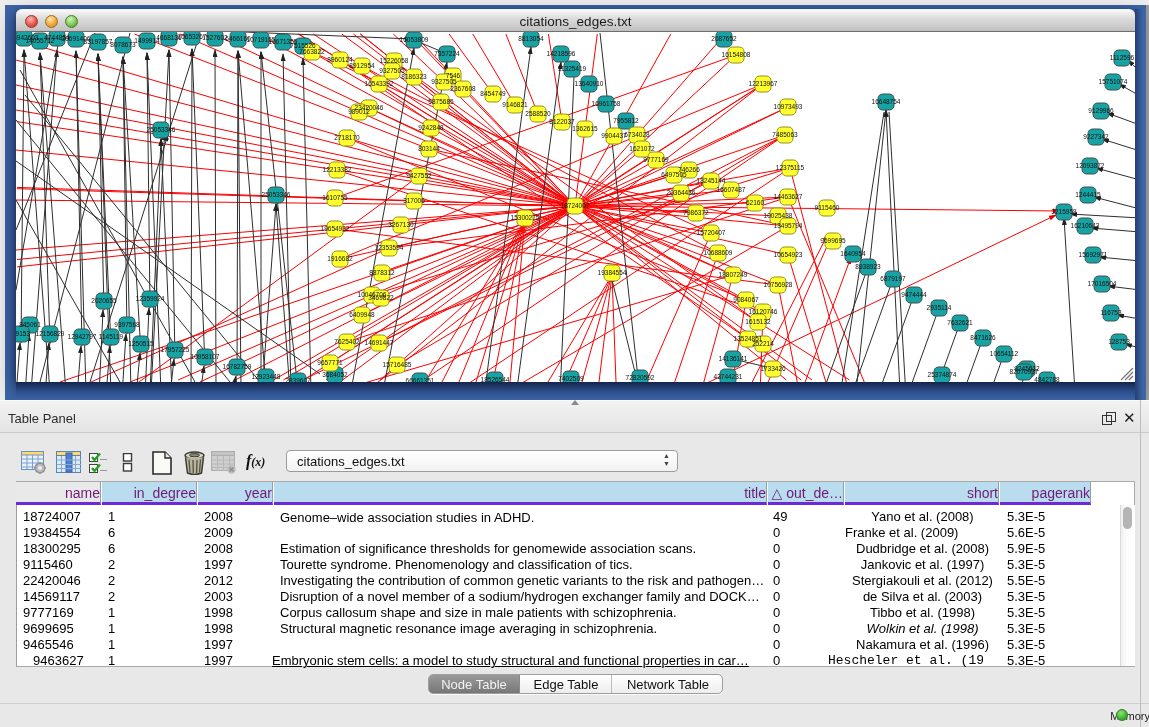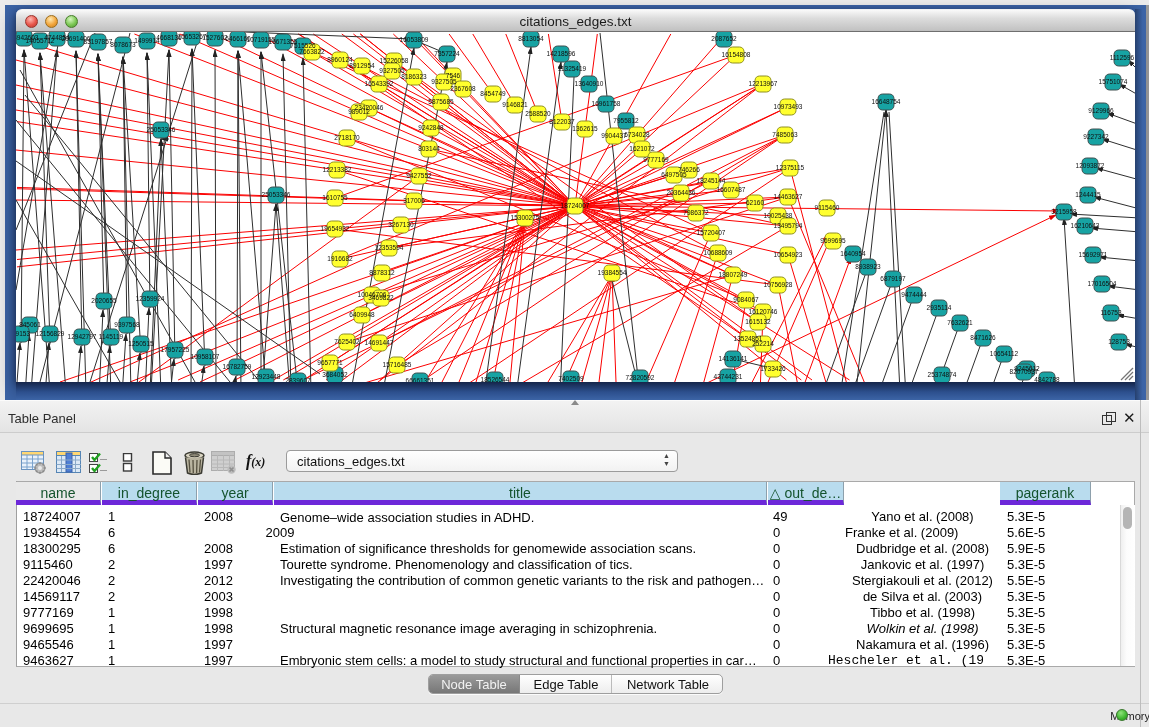--- a/index.html
+++ b/index.html
@@ -34,21 +34,21 @@
 #floatico { position:absolute; left:1102px; top:412px; width:14px; height:13px; }
 #closex { position:absolute; left:1123px; top:409px; font-size:15px; color:#1a1a1a; }
 #toolbar { position:absolute; left:0; top:434px; width:1149px; height:47px; }
 #dropdown { position:absolute; left:286px; top:450px; width:392px; height:22px;
   background:linear-gradient(#ffffff,#f2f2f2); border:1px solid #9b9b9b; border-radius:4px;
   font-size:13px; color:#111; padding:3px 0 0 10px; }
 #ddarrows { position:absolute; left:663px; top:452px; font-size:7px; color:#444; line-height:8px; }
 #tablebox { position:absolute; left:16px; top:481px; width:1119px; height:186px;
   background:#ffffff; border:1px solid #a9a9a9; border-left:1px solid #9f9f9f; }
 .hcell { position:absolute; top:482px; height:23px; border-right:1px solid #8da0ac;
-  border-bottom:5px solid #6d28d9; font-size:14px; color:#14532d; text-align:center;
+  border-bottom:3px solid #6d28d9; font-size:14px; color:#701a75; text-align:right;
   padding-top:3px; }
 .cell { position:absolute; height:16px; font-size:13px; color:#000; white-space:nowrap;
   overflow:hidden; }
 #vscroll { position:absolute; left:1120px; top:505px; width:15px; height:161px;
   background:linear-gradient(90deg,#efefef,#fcfcfc 40%,#ffffff); border-left:1px solid #d9d9d9; }
 #vthumb { position:absolute; left:1123px; top:507px; width:9px; height:22px;
   background:#b5b5b5; border-radius:5px; }
 #segctl { position:absolute; left:428px; top:674px; width:295px; height:20px;
   border:1px solid #9e9e9e; border-radius:5px; background:linear-gradient(#ffffff,#ededed);
   box-shadow:0 1px 0 rgba(255,255,255,0.8); }
@@ -694,30 +694,31 @@
     <div style="position:absolute;left:246px;top:18px;font-family:'Liberation Serif',serif;font-style:italic;font-weight:bold;font-size:16px;color:#111;">f<span style="font-size:12px">(x)</span></div>
   </div>
   <div id="dropdown">citations_edges.txt</div>
   <div id="ddarrows">▲<br>▼</div>
   <div id="tablebox"></div>
   <div class="hcell" style="left:16px;width:85px;background:#e9e9e9;">name</div>
     <div class="hcell" style="left:102px;width:95px;background:#b9dcee;">in_degree</div>
     <div class="hcell" style="left:198px;width:75px;background:#b9dcee;">year</div>
     <div class="hcell" style="left:274px;width:493px;background:#b9dcee;">title</div>
     <div class="hcell" style="left:768px;width:76px;background:#b9dcee;">△ out_de…</div>
+    <div class="hcell" style="left:845px;width:154px;background:#b9dcee;">short</div>
     <div class="hcell" style="left:1000px;width:91px;background:#b9dcee;">pagerank</div>
   <div class="cell" style="top:509px;left:16px;width:86px;padding-left:7px;text-align:left;">18724007</div>
     <div class="cell" style="top:509px;left:102px;width:96px;padding-left:6px;text-align:left;">1</div>
     <div class="cell" style="top:509px;left:198px;width:76px;padding-left:6px;text-align:left;">2008</div>
     <div class="cell" style="top:509px;left:768px;width:77px;padding-left:5px;text-align:left;">49</div>
     <div class="cell" style="top:509px;left:845px;width:155px;text-align:center;">Yano et al. (2008)</div>
     <div class="cell" style="top:509px;left:1000px;width:92px;padding-left:7px;text-align:left;">5.3E-5</div>
     <div class="cell" style="top:525px;left:16px;width:86px;padding-left:7px;text-align:left;">19384554</div>
     <div class="cell" style="top:525px;left:102px;width:96px;padding-left:6px;text-align:left;">6</div>
-    <div class="cell" style="top:525px;left:198px;width:76px;padding-left:6px;text-align:center;margin-left:41px;">2009</div>
+    <div class="cell" style="top:525px;left:198px;width:76px;padding-left:6px;text-align:left;">2009</div>
     <div class="cell" style="top:510px;left:274px;width:494px;padding-left:6px;text-align:left;">Genome–wide association studies in ADHD.</div>
     <div class="cell" style="top:525px;left:768px;width:77px;padding-left:5px;text-align:left;">0</div>
     <div class="cell" style="top:525px;left:845px;width:155px;">Franke et al. (2009)</div>
     <div class="cell" style="top:525px;left:1000px;width:92px;padding-left:7px;text-align:left;">5.6E-5</div>
     <div class="cell" style="top:541px;left:16px;width:86px;padding-left:7px;text-align:left;">18300295</div>
     <div class="cell" style="top:541px;left:102px;width:96px;padding-left:6px;text-align:left;">6</div>
     <div class="cell" style="top:541px;left:198px;width:76px;padding-left:6px;text-align:left;">2008</div>
     <div class="cell" style="top:541px;left:274px;width:494px;padding-left:6px;text-align:left;">Estimation of significance thresholds for genomewide association scans.</div>
     <div class="cell" style="top:541px;left:768px;width:77px;padding-left:5px;text-align:left;">0</div>
     <div class="cell" style="top:541px;left:845px;width:155px;text-align:center;">Dudbridge et al. (2008)</div>
@@ -732,46 +733,48 @@
     <div class="cell" style="top:573px;left:16px;width:86px;padding-left:7px;text-align:left;">22420046</div>
     <div class="cell" style="top:573px;left:102px;width:96px;padding-left:6px;text-align:left;">2</div>
     <div class="cell" style="top:573px;left:198px;width:76px;padding-left:6px;text-align:left;">2012</div>
     <div class="cell" style="top:573px;left:274px;width:494px;padding-left:6px;text-align:left;">Investigating the contribution of common genetic variants to the risk and pathogen…</div>
     <div class="cell" style="top:573px;left:768px;width:77px;padding-left:5px;text-align:left;">0</div>
     <div class="cell" style="top:573px;left:845px;width:155px;text-align:center;">Stergiakouli et al. (2012)</div>
     <div class="cell" style="top:573px;left:1000px;width:92px;padding-left:7px;text-align:left;">5.5E-5</div>
     <div class="cell" style="top:589px;left:16px;width:86px;padding-left:7px;text-align:left;">14569117</div>
     <div class="cell" style="top:589px;left:102px;width:96px;padding-left:6px;text-align:left;">2</div>
     <div class="cell" style="top:589px;left:198px;width:76px;padding-left:6px;text-align:left;">2003</div>
+    <div class="cell" style="top:589px;left:274px;width:494px;padding-left:6px;text-align:left;">Disruption of a novel member of a sodium/hydrogen exchanger family and DOCK…</div>
     <div class="cell" style="top:589px;left:768px;width:77px;padding-left:5px;text-align:left;">0</div>
     <div class="cell" style="top:589px;left:845px;width:155px;text-align:center;">de Silva et al. (2003)</div>
     <div class="cell" style="top:589px;left:1000px;width:92px;padding-left:7px;text-align:left;">5.3E-5</div>
     <div class="cell" style="top:605px;left:16px;width:86px;padding-left:7px;text-align:left;">9777169</div>
     <div class="cell" style="top:605px;left:102px;width:96px;padding-left:6px;text-align:left;">1</div>
     <div class="cell" style="top:605px;left:198px;width:76px;padding-left:6px;text-align:left;">1998</div>
+    <div class="cell" style="top:605px;left:274px;width:494px;padding-left:6px;text-align:left;">Corpus callosum shape and size in male patients with schizophrenia.</div>
     <div class="cell" style="top:605px;left:768px;width:77px;padding-left:5px;text-align:left;">0</div>
     <div class="cell" style="top:605px;left:845px;width:155px;text-align:center;">Tibbo et al. (1998)</div>
     <div class="cell" style="top:605px;left:1000px;width:92px;padding-left:7px;text-align:left;">5.3E-5</div>
     <div class="cell" style="top:621px;left:16px;width:86px;padding-left:7px;text-align:left;">9699695</div>
     <div class="cell" style="top:621px;left:102px;width:96px;padding-left:6px;text-align:left;">1</div>
     <div class="cell" style="top:621px;left:198px;width:76px;padding-left:6px;text-align:left;">1998</div>
     <div class="cell" style="top:621px;left:274px;width:494px;padding-left:6px;text-align:left;">Structural magnetic resonance image averaging in schizophrenia.</div>
     <div class="cell" style="top:621px;left:768px;width:77px;padding-left:5px;text-align:left;">0</div>
     <div class="cell" style="top:621px;left:845px;width:155px;text-align:center;font-style:italic;">Wolkin et al. (1998)</div>
     <div class="cell" style="top:621px;left:1000px;width:92px;padding-left:7px;text-align:left;">5.3E-5</div>
     <div class="cell" style="top:637px;left:16px;width:86px;padding-left:7px;text-align:left;">9465546</div>
     <div class="cell" style="top:637px;left:102px;width:96px;padding-left:6px;text-align:left;">1</div>
     <div class="cell" style="top:637px;left:198px;width:76px;padding-left:6px;text-align:left;">1997</div>
     <div class="cell" style="top:637px;left:768px;width:77px;padding-left:5px;text-align:left;">0</div>
     <div class="cell" style="top:637px;left:845px;width:155px;text-align:center;">Nakamura et al. (1996)</div>
     <div class="cell" style="top:637px;left:1000px;width:92px;padding-left:7px;text-align:left;">5.3E-5</div>
-    <div class="cell" style="top:653px;left:16px;width:86px;padding-left:7px;text-align:left;">9463627</div>
+    <div class="cell" style="top:653px;left:16px;width:86px;padding-left:17px;text-align:left;">9463627</div>
     <div class="cell" style="top:653px;left:102px;width:96px;padding-left:6px;text-align:left;">1</div>
     <div class="cell" style="top:653px;left:198px;width:76px;padding-left:6px;text-align:left;">1997</div>
-    <div class="cell" style="top:653px;left:274px;width:494px;padding-left:6px;text-align:left;">Embryonic stem cells: a model to study structural and functional properties in car…</div>
+    <div class="cell" style="top:653px;left:266px;width:494px;padding-left:6px;text-align:left;text-decoration:underline;">Embryonic stem cells: a model to study structural and functional properties in car…</div>
     <div class="cell" style="top:653px;left:768px;width:77px;padding-left:5px;text-align:left;">0</div>
     <div class="cell" style="top:653px;left:828px;width:155px;text-align:left;font-family:Liberation Mono, monospace;">Hescheler et al. (1997)</div>
     <div class="cell" style="top:653px;left:1000px;width:92px;padding-left:7px;text-align:left;">5.3E-5</div>
   <div id="vscroll"></div>
   <div id="vthumb"></div>
   <div id="segctl">
     <div class="seg" id="seg1">Node Table</div>
     <div class="seg" id="seg2">Edge Table</div>
     <div class="seg" id="seg3">Network Table</div>
   </div>

